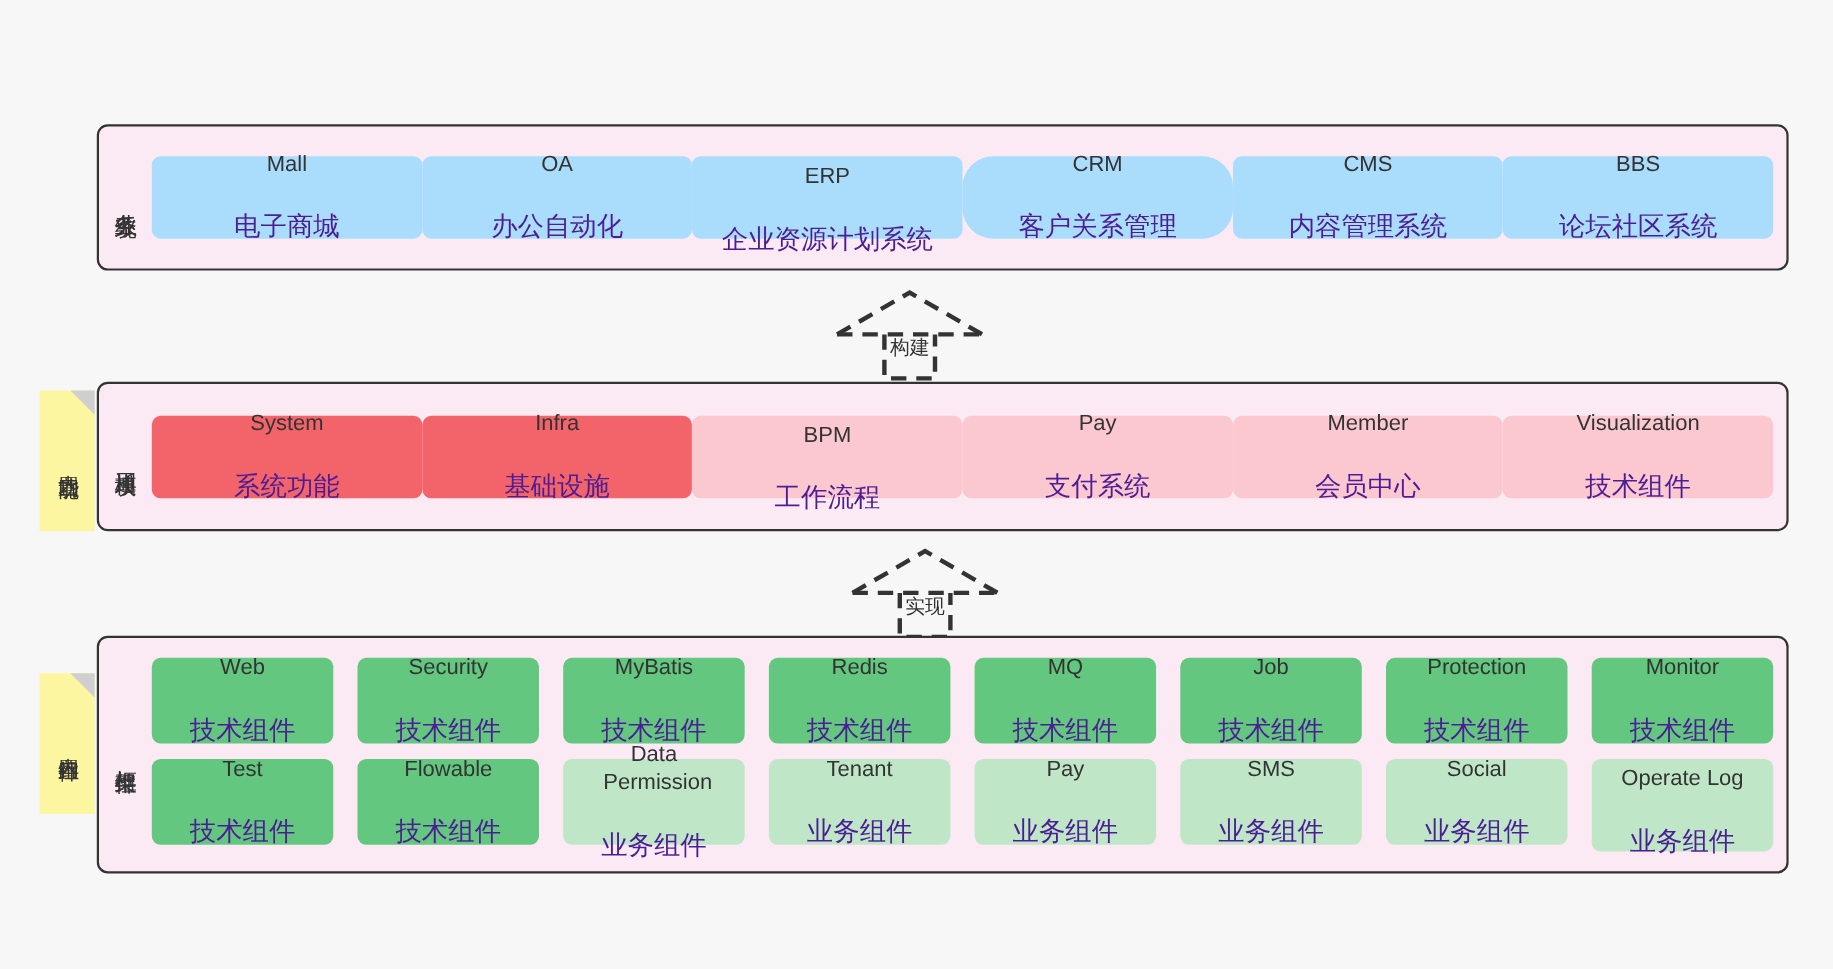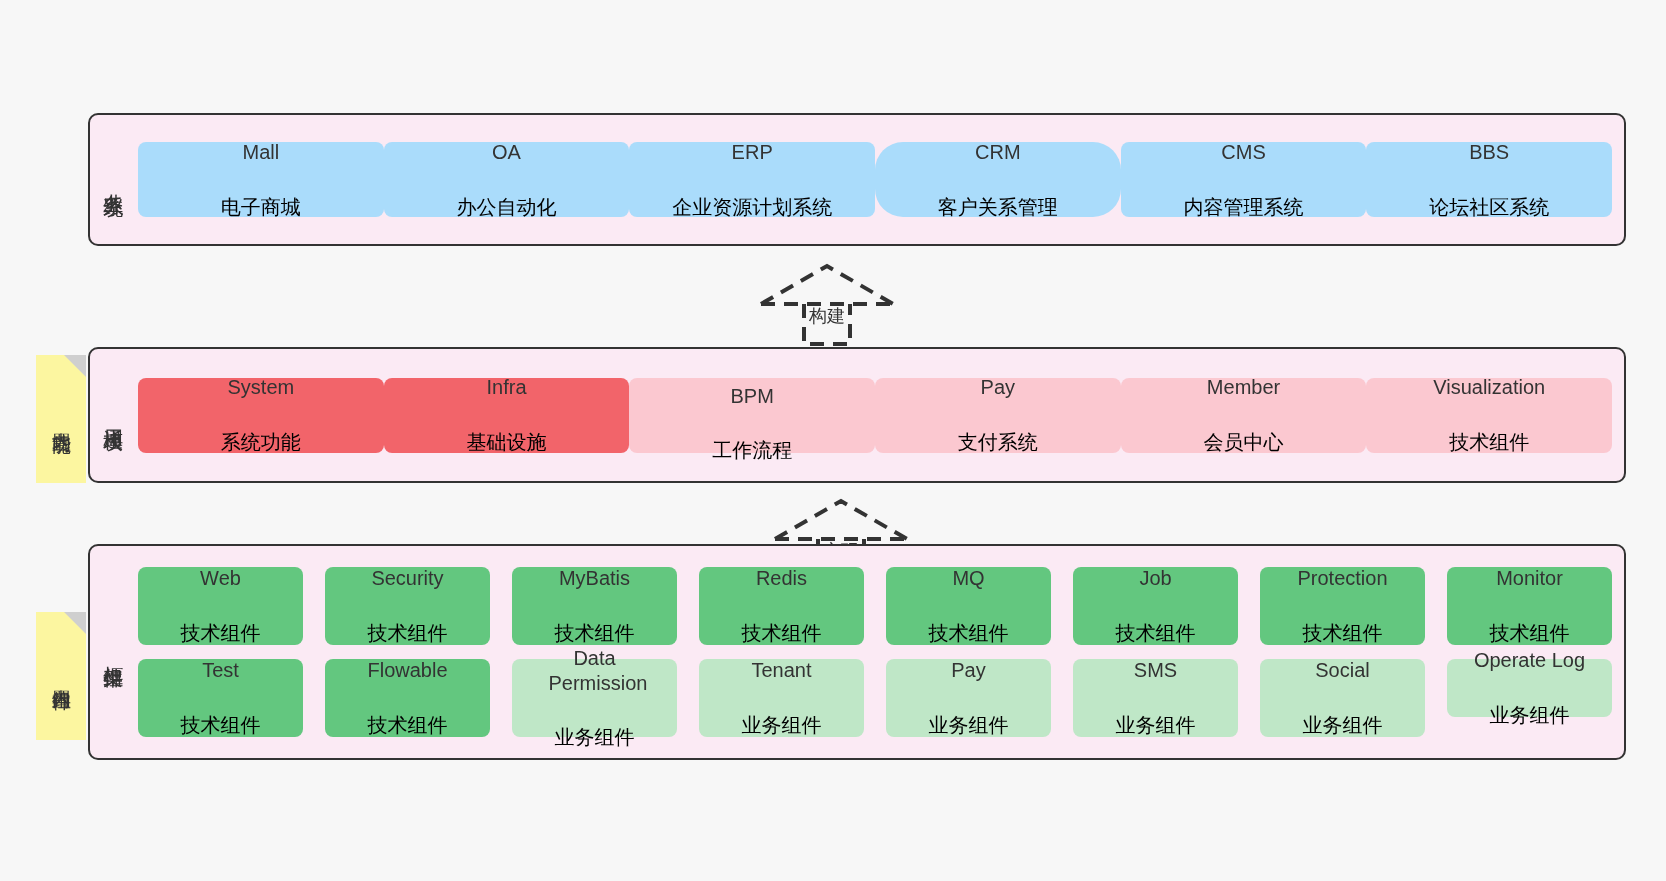--- a/index.html
+++ b/index.html
@@ -77,22 +77,22 @@
     padding: 6px 4px;
     line-height: 1.24;
   }
   .node .title {
     font-size: 20px;
     color: #333333;
     white-space: nowrap;
   }
   .node .title.wrap { white-space: normal; }
   .node .subtitle {
-    font-size: 20px;
-    color: #000000;
+    font-size: 24px;
+    color: #4c1d95;
     margin-top: 30px;
   }
 
   
   .pal-blue        { background: #aadcfb; }
   .pal-red         { background: #f2646a; }
   .pal-pink        { background: #fbc8d0; }
   .pal-green       { background: #63c77f; }
   .pal-lightgreen  { background: #bfe7c7; }
 
@@ -150,21 +150,21 @@
     <div class="layer-body">
       <div class="node-row">
         <div class="node pal-blue" style="height:75px;">
           <span class="title">Mall</span>
           <span class="subtitle">电子商城</span>
         </div>
         <div class="node pal-blue" style="height:75px;">
           <span class="title">OA</span>
           <span class="subtitle">办公自动化</span>
         </div>
-        <div class="node pal-blue" style="height:75px;">
+        <div class="node pal-blue" style="height:75px;justify-content:space-between;">
           <span class="title">ERP</span>
           <span class="subtitle">企业资源计划系统</span>
         </div>
         <div class="node pal-blue" style="height:75px;border-radius:28px;">
           <span class="title">CRM</span>
           <span class="subtitle">客户关系管理</span>
         </div>
         <div class="node pal-blue" style="height:75px;">
           <span class="title">CMS</span>
           <span class="subtitle">内容管理系统</span>
@@ -232,21 +232,21 @@
       <path d="M 47 42 L 47 82 L 93 82 L 93 42" stroke="#333333" stroke-width="4" stroke-dasharray="14 9" stroke-linecap="butt" fill="none"></path>
     </svg>
     <span class="arrow-label" style="top:42px;">实现</span>
   </div>
 
   <div class="sticky" style="left:36px; top:612px; width:50px; height:128px;">
     <span class="fold"></span>
     <span>内置组件</span>
   </div>
 
-  <div class="layer" id="layer-2" style="left:88px; top:544px; width:1538px; height:216px;">
+  <div class="layer" id="layer-2" style="left:88px; top:578px; width:1538px; height:216px;">
     <div class="layer-caption">框架组件</div>
     <div class="layer-body" style="gap:14px;">
 
       <div class="node-row" style="gap:22px;">
         <div class="node pal-green" style="height:78px;">
           <span class="title">Web</span>
           <span class="subtitle">技术组件</span>
         </div>
         <div class="node pal-green" style="height:78px;">
           <span class="title">Security</span>
@@ -300,21 +300,21 @@
           <span class="subtitle">业务组件</span>
         </div>
         <div class="node pal-lightgreen" style="height:78px;">
           <span class="title">SMS</span>
           <span class="subtitle">业务组件</span>
         </div>
         <div class="node pal-lightgreen" style="height:78px;">
           <span class="title">Social</span>
           <span class="subtitle">业务组件</span>
         </div>
-        <div class="node pal-lightgreen" style="height:58px;">
+        <div class="node pal-lightgreen" style="height:84px;justify-content:space-between;">
           <span class="title">Operate Log</span>
           <span class="subtitle">业务组件</span>
         </div>
       </div>
 
     </div>
   </div>
 
 </div>
 

